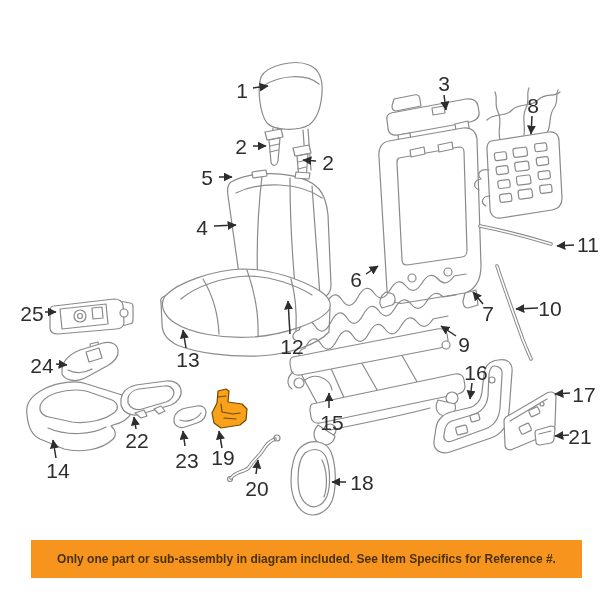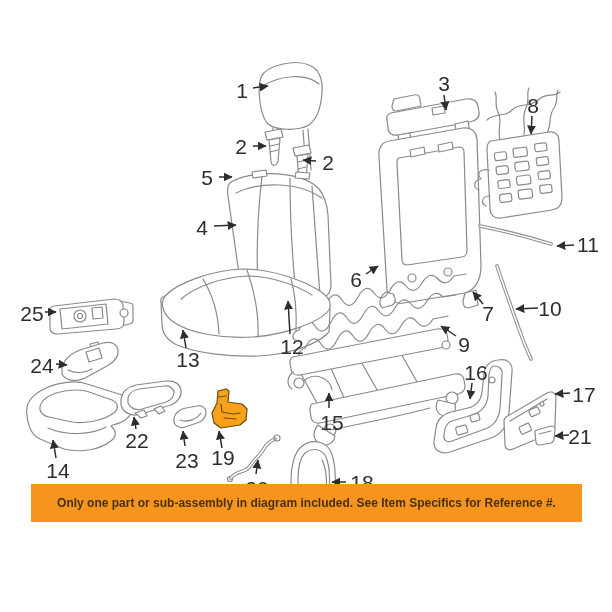--- a/index.html
+++ b/index.html
@@ -15,21 +15,21 @@
   .part .thick{fill:none;stroke-width:3.6;}
   .part .core{fill:none;stroke:#ffffff;stroke-width:1.6;}
   .hl{stroke-width:1.8;}
   #callouts text{
     font-family:"Liberation Sans", sans-serif;
     font-size:21px; fill:var(--ink,#2d2d2d);
     text-anchor:middle; dominant-baseline:central;
   }
   #callouts line{stroke:var(--ink,#2d2d2d);stroke-width:1.5;}
   .banner{
-    position:absolute; left:31px; top:484px; width:551px; height:38px;
+    position:absolute; left:31px; top:540px; width:551px; height:38px;
     background:#F7941E; color:#4a3104;
     display:flex; flex-direction:column; justify-content:center;
     text-align:center; font-weight:bold; font-size:12px; line-height:16px;
     white-space:nowrap; overflow:hidden;
   }
 </style>
 </head>
 <body>
 
 <div id="stage">

